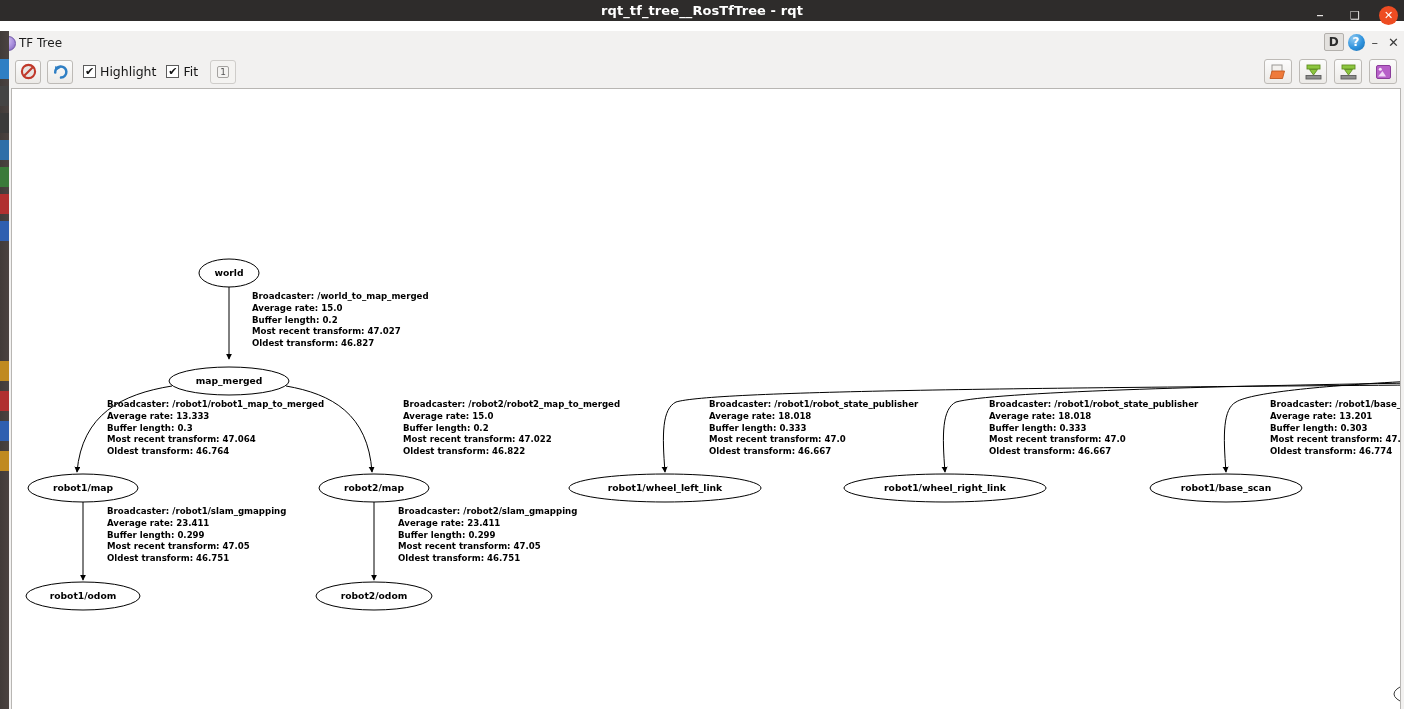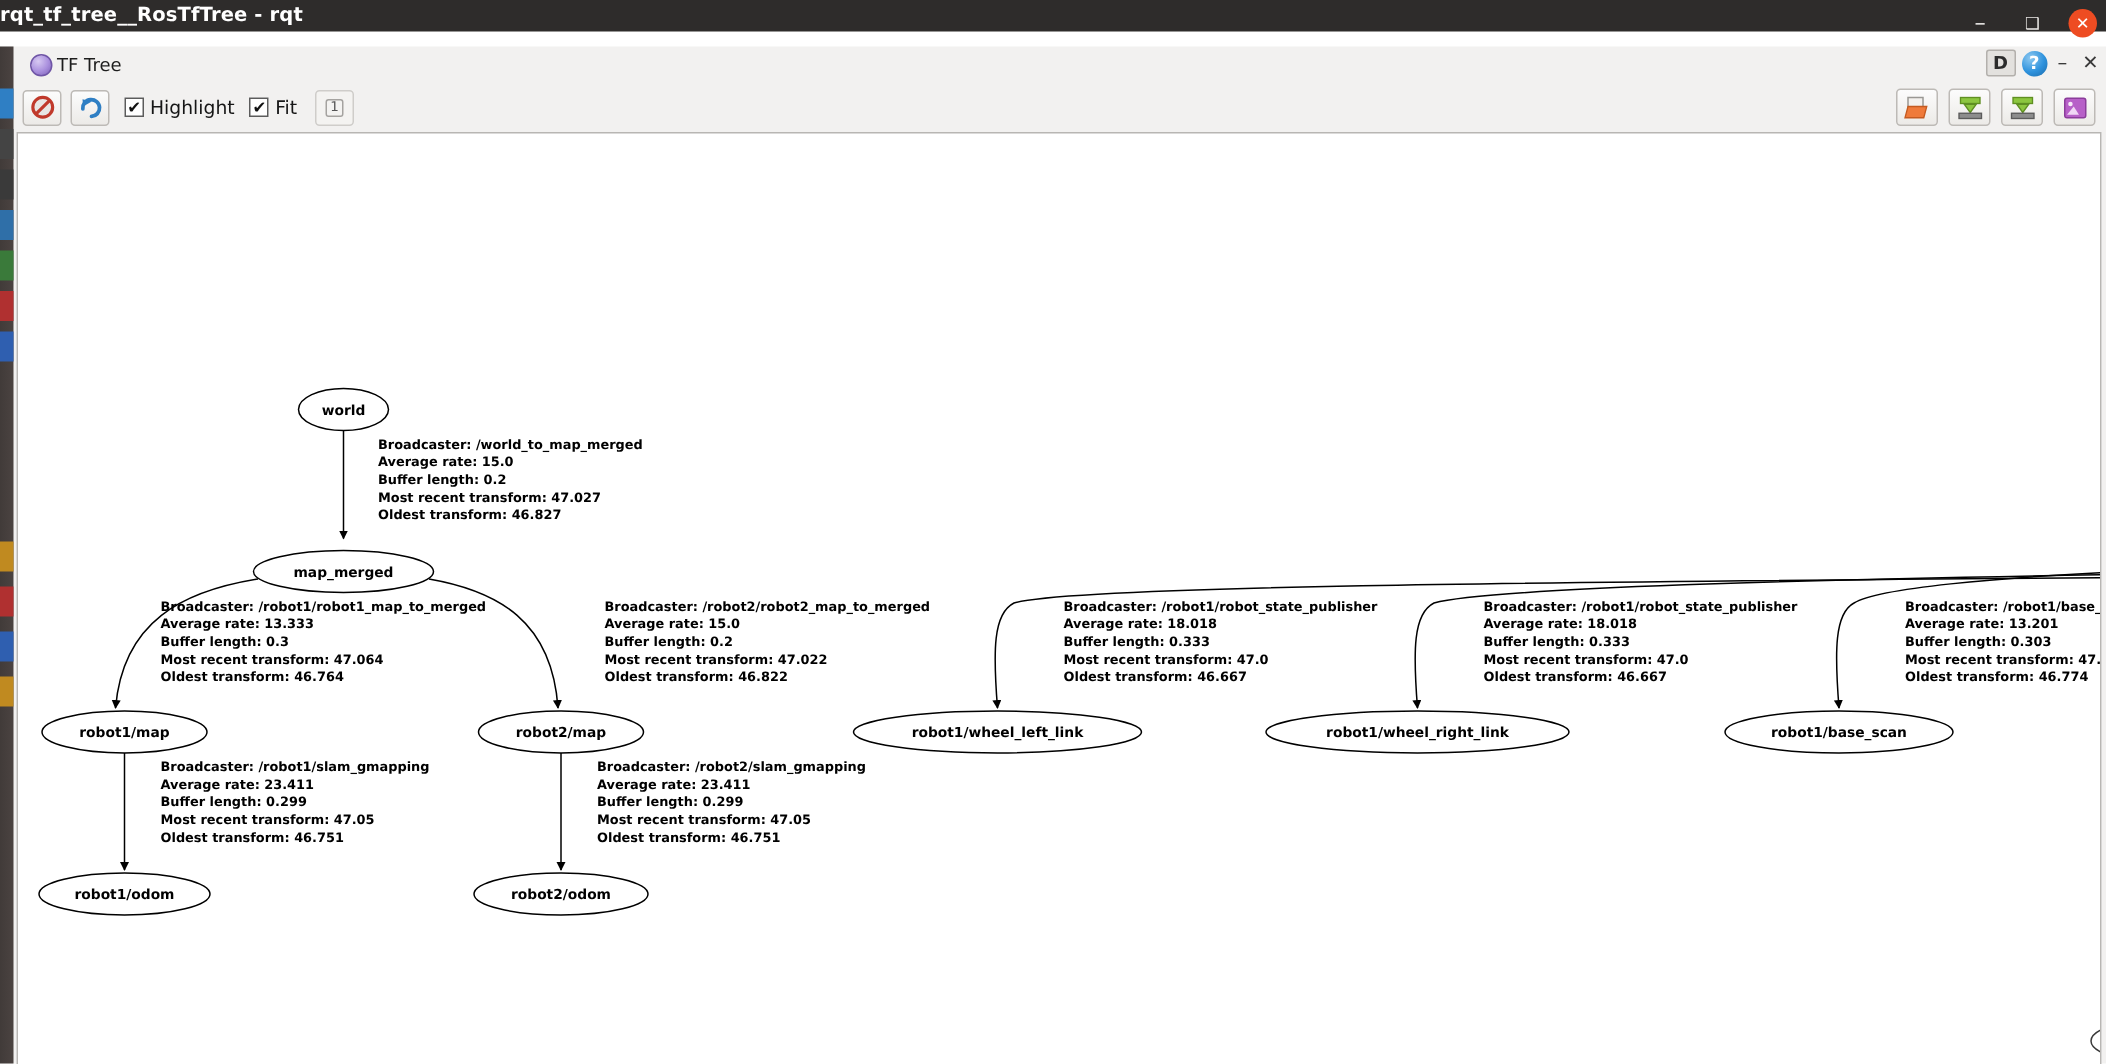--- a/index.html
+++ b/index.html
@@ -7,21 +7,21 @@
     width: 1404px; height: 709px;
     overflow: hidden;
     font-family: "DejaVu Sans", sans-serif;
     background: #ffffff;
   }
 
   
   #titlebar {
     position: absolute; left: 0; top: 0; width: 1404px; height: 21px;
     background: #2e2c2b;
-    display: flex; align-items: center; 
+    display: flex; align-items: center; justify-content: center;
   }
   #titlebar .title {
     color: #ffffff; font-size: 13px; font-weight: bold;
     letter-spacing: 0.1px;
     font-family: "DejaVu Sans", sans-serif;
   }
   #win-controls {
     position: absolute; right: 6px; top: 0; height: 31px;
     display: flex; align-items: center; gap: 13px;
   }
@@ -53,21 +53,21 @@
     background: #f2f1f0;
   }
 
   
   #dock-header {
     position: absolute; left: 0; top: 0; width: 1404px; height: 24px;
     display: flex; align-items: center;
   }
   #dock-title {
     display: flex; align-items: center; gap: 3px;
-    padding-left: 20px;
+    padding-left: 1px;
     font-size: 12px; color: #1d1d1d;
   }
   #rqt-globe {
     width: 15px; height: 15px; border-radius: 50%;
     background: radial-gradient(circle at 35% 30%, #d7c9f2 0%, #a98fdd 55%, #7a5fb5 100%);
     border: 1px solid #6f55a6;
     flex: 0 0 auto;
   }
   #dock-right {
     position: absolute; right: 2px; top: 2px;

